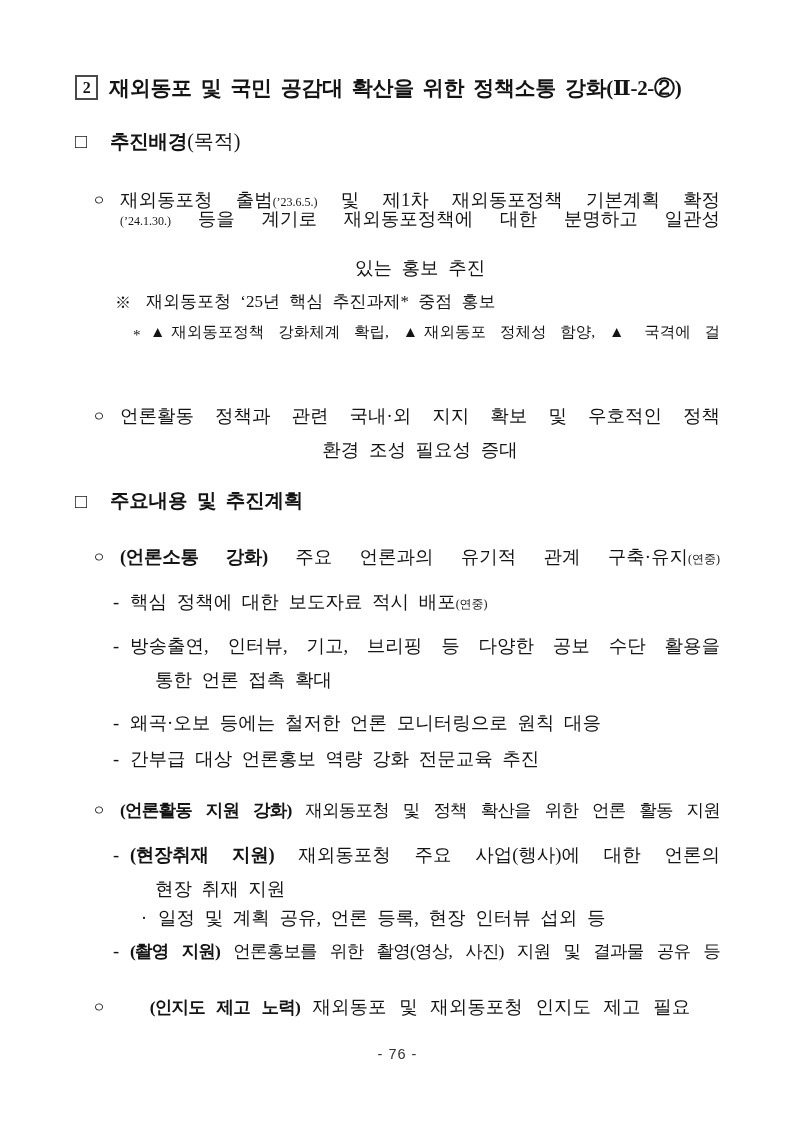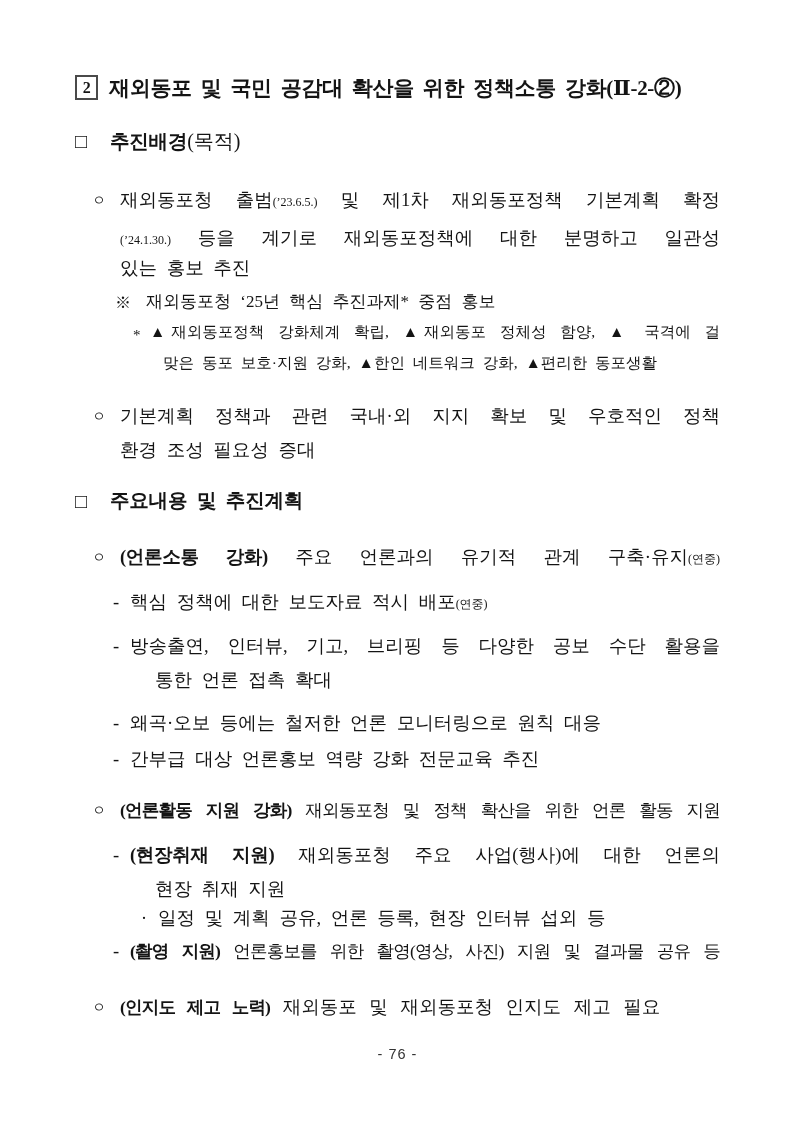--- a/index.html
+++ b/index.html
@@ -36,21 +36,21 @@
   .sm { font-size:12px; word-spacing:1px; }
   .lb { font-weight:bold; letter-spacing:-0.3px; }
   .narrow { font-size:17.5px; letter-spacing:-0.8px; }
   .spread { word-spacing:8px; }
 
   
   .ref { font-size:17px; word-spacing:5px; }
   .fn  { font-size:15.5px; word-spacing:4px; }
 
   
-  .i-bullet { padding-left:45px; }
+  .i-bullet { padding-left:45px;text-align:center; }
   .i-bullet > .mk { left:17px; font-size:14px; top:4px; }
   .i-note   { padding-left:71px; }
   .i-note > .mk { left:40px; font-size:16px; top:1px; }
   .i-fn     { padding-left:75px; }
   .i-fn > .mk { left:58px; font-size:15px; top:3px; }
   .i-fn2    { padding-left:88px; }
   .i-dash   { padding-left:55px; }
   .i-dash > .mk { left:38px; }
   .i-dashc  { padding-left:80px; }
   .i-dot    { padding-left:83px; }
@@ -74,40 +74,37 @@
       <span class="tnum">2</span><span>재외동포 및 국민 공감대 확산을 위한 정책소통 강화</span><span>(Ⅱ-2-②)</span>
     </div>
 
     <div class="ln h" style="top:128px">
       <span class="mk">□</span><span>추진배경</span><span class="hn">(목적)</span>
     </div>
 
     <div class="ln b i-bullet j" style="top:188px">
       <span class="mk">ㅇ</span><span>재외동포청 출범</span><span class="sm">(’23.6.5.)</span><span> 및 제1차 재외동포정책 기본계획 확정</span>
     </div>
-    <div class="ln b i-bullet j" style="top:226px">
+    <div class="ln b i-bullet j" style="top:207px">
       <span class="sm">(’24.1.30.)</span><span> 등을 계기로 재외동포정책에 대한 분명하고 일관성</span>
     </div>
     <div class="ln b i-bullet" style="top:256px">
       <span>있는 홍보 추진</span>
     </div>
 
     <div class="ln ref i-note" style="top:291px">
       <span class="mk">※</span><span>재외동포청 ‘25년 핵심 추진과제* 중점 홍보</span>
     </div>
 
     <div class="ln fn i-fn j" style="top:322px">
       <span class="mk">*</span><span>▲재외동포정책 강화체계 확립, ▲재외동포 정체성 함양, ▲ 국격에 걸</span>
     </div>
-    <div class="ln fn i-fn2" style="top:353px">
-      <span>맞은 동포 보호·지원 강화, ▲한인 네트워크 강화, ▲편리한 동포생활</span>
-    </div>
 
     <div class="ln b i-bullet j" style="top:404px">
-      <span class="mk">ㅇ</span><span>기본계획 정책과 관련 국내·외 지지 확보 및 우호적인 정책</span>
+      <span class="mk">ㅇ</span><span>언론활동 정책과 관련 국내·외 지지 확보 및 우호적인 정책</span>
     </div>
     <div class="ln b i-bullet" style="top:438px">
       <span>환경 조성 필요성 증대</span>
     </div>
 
     <div class="ln h" style="top:488px">
       <span class="mk">□</span><span>주요내용 및 추진계획</span>
     </div>
 
     <div class="ln b i-bullet j" style="top:545px">

